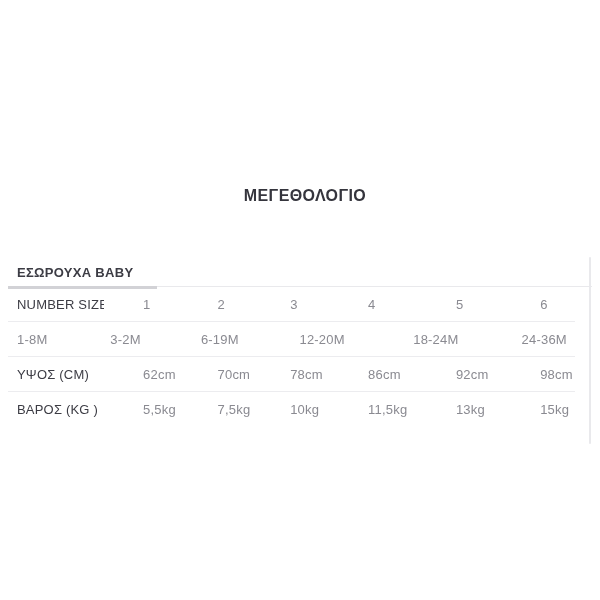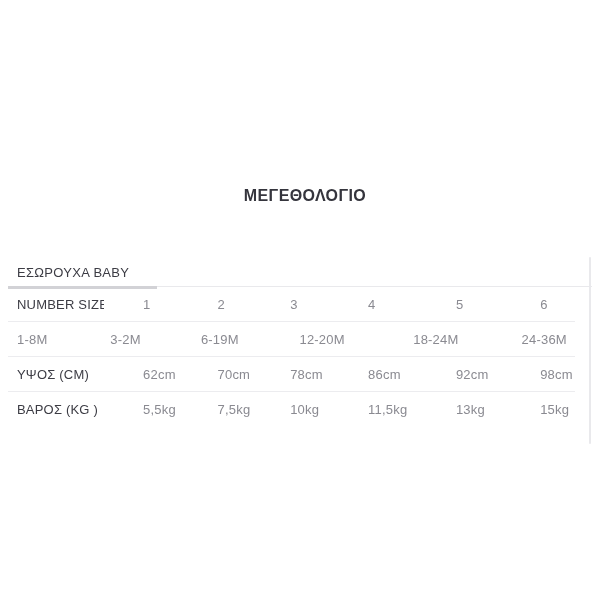--- a/index.html
+++ b/index.html
@@ -46,20 +46,21 @@
     display: flex;
     align-items: center;
     width: 149px;
     height: 30px;
     padding-left: 9px;
     box-sizing: border-box;
     font-size: 13px;
     letter-spacing: 0.3px;
     color: #3c3c44;
     cursor: pointer;
+    font-weight: bold;
   }
   .tab-underline {
     position: absolute;
     left: 0;
     bottom: -2px;
     width: 149px;
     height: 3px;
     background: #d2d2d6;
   }
 

